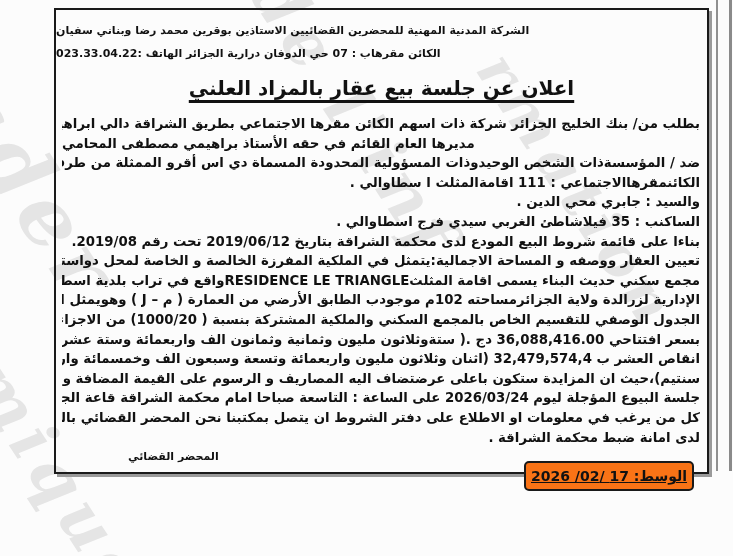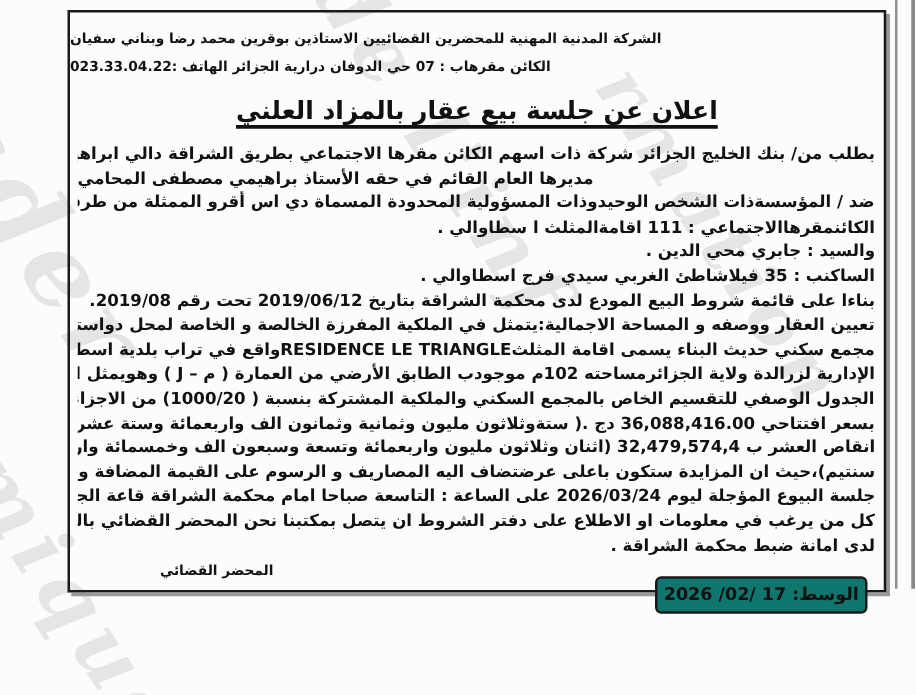--- a/index.html
+++ b/index.html
@@ -58,24 +58,24 @@
     text-align:right;white-space:nowrap;overflow:hidden;
   }
   .body-line.center{text-align:left;}
   .signature{
     position:absolute;left:72px;top:440px;
     font-size:11px;font-weight:bold;z-index:3;
     white-space:nowrap;
   }
   .date-box{
     position:absolute;left:468px;top:451px;width:166px;height:26px;
-    background:#0f766e;border:2px solid #1a1a1a;border-radius:5px;
+    background:#f97316;border:2px solid #1a1a1a;border-radius:5px;
     display:flex;align-items:center;justify-content:center;
     font-size:14px;font-weight:bold;z-index:4;
-    direction:rtl;white-space:nowrap;
+    direction:rtl;white-space:nowrap;text-decoration:underline;
   }
 </style>
 </head>
 <body>
 
 <div class="screen">
 
   <span class="wm wm1">eader</span>
   <span class="wm wm2">onomique</span>
   <span class="wm wm3">de l'inf</span>

